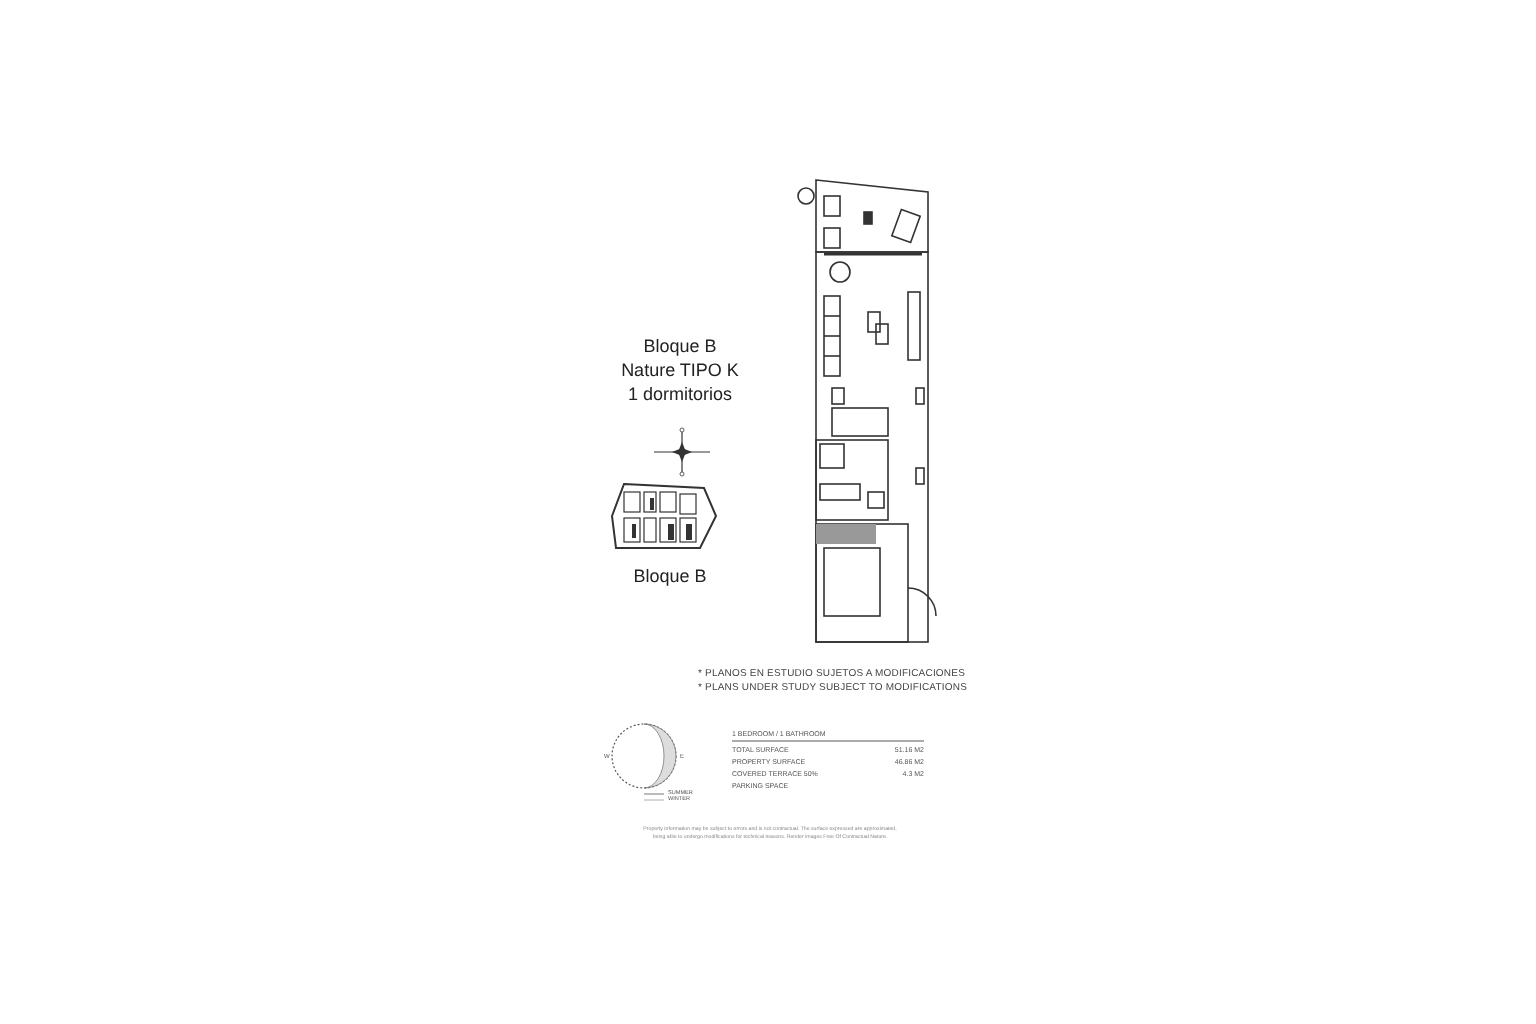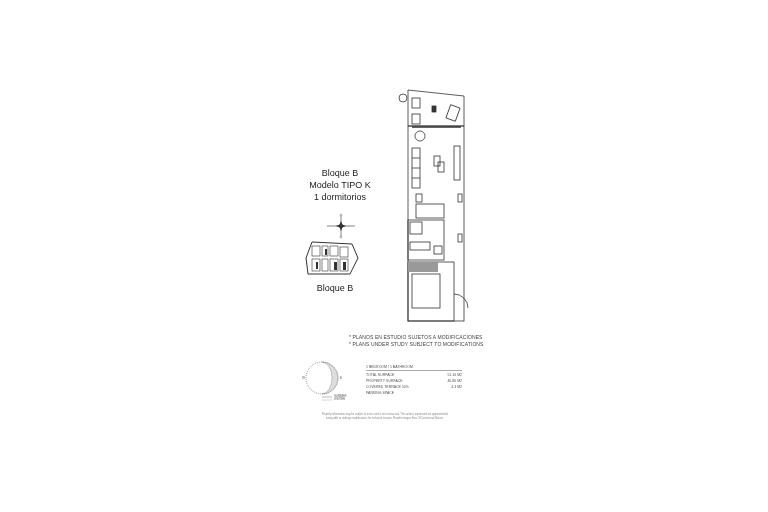--- a/index.html
+++ b/index.html
@@ -13,21 +13,21 @@
   .tbl .row { display:flex; justify-content:space-between; }
   .tbl .hdr { border-bottom:0.5px solid #aaa; margin-bottom:1px; }
   .legal { font-size:2.6px; color:#888; text-align:center; line-height:4px; }
   svg { position:absolute; }
 </style>
 </head>
 <body>
 
 <div class="abs title" style="left:300px; top:167px; width:80px;">
   <div>Bloque B</div>
-  <div>Modelo TIPO K</div>
+  <div>Nature TIPO K</div>
   <div>1 dormitorios</div>
 </div>
 
 <svg style="left:323px; top:213px;" width="36" height="26" viewBox="0 0 36 26">
   <line x1="4" y1="13" x2="32" y2="13" stroke="#333" stroke-width="0.6"></line>
   <line x1="18" y1="3" x2="18" y2="23" stroke="#333" stroke-width="0.6"></line>
   <polygon points="18,8 20,13 18,18 16,13" fill="#333"></polygon>
   <polygon points="13,13 18,11 23,13 18,15" fill="#333"></polygon>
   <circle cx="18" cy="2" r="1" fill="none" stroke="#333" stroke-width="0.4"></circle>
   <circle cx="18" cy="24" r="1" fill="none" stroke="#333" stroke-width="0.4"></circle>

